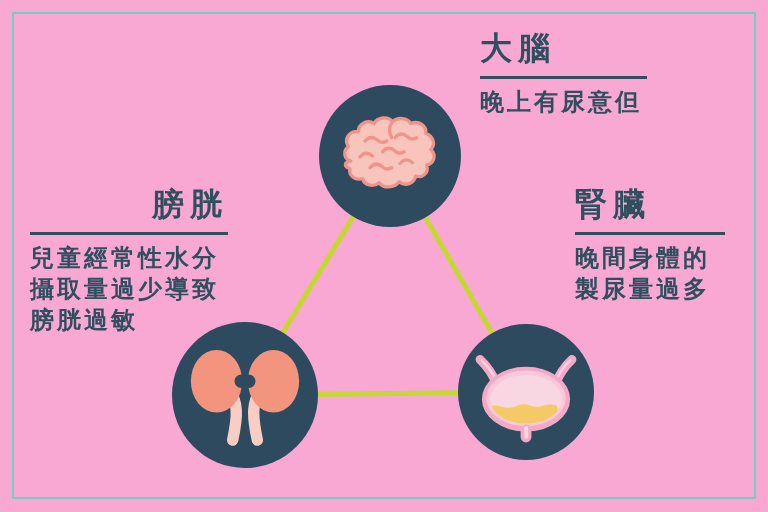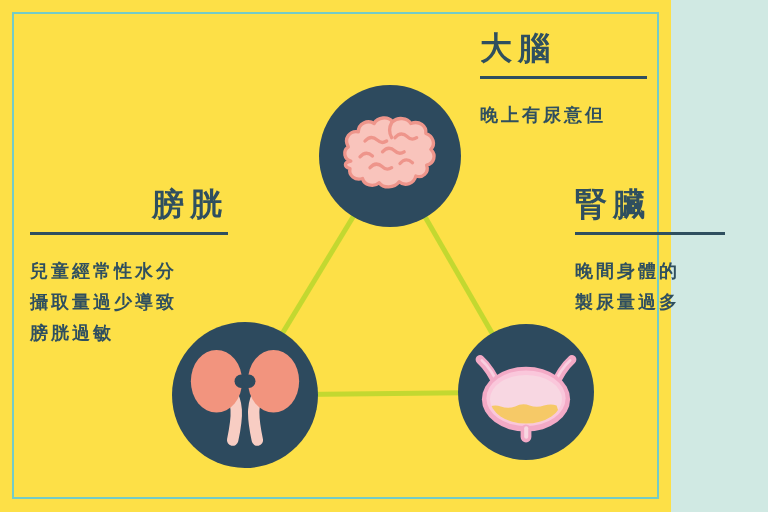--- a/index.html
+++ b/index.html
@@ -1,40 +1,40 @@
 <!DOCTYPE html>
 <html><head>
 <meta charset="utf-8">
 <style>
   html,body{margin:0;padding:0;}
   body{
     width:768px;height:512px;overflow:hidden;
     font-family:"Liberation Sans", sans-serif;
     background:#d0e9e3;
   }
-  .stage{position:relative;width:671px;height:512px;background:#fde047;}
+  .stage{position:relative;width:768px;height:512px;background:#f9a8d4;}
   .frame{
     position:absolute;left:12px;top:12px;right:12px;bottom:13px;
     border:2.5px solid #74ccc6;pointer-events:none;z-index:0;
   }
   .connectors{position:absolute;left:0;top:0;width:768px;height:512px;z-index:1;}
   .circle{
     position:absolute;border-radius:50%;background:#2d4a5e;z-index:2;
     display:flex;align-items:center;justify-content:center;
   }
   .circle-brain  {left:319px;top:85px; width:142px;height:142px;}
   .circle-kidneys{left:172px;top:322px;width:146px;height:146px;}
   .circle-bladder{left:458px;top:324px;width:136px;height:136px;}
   .label{position:absolute;z-index:3;color:#2f4f5f;}
   .label .title{
     font-size:32px;font-weight:bold;line-height:40px;letter-spacing:6px;
     white-space:nowrap;
   }
   .label .rule{height:3px;background:#2f4f5f;margin-top:8px;}
-  .label .body{margin-top:21px;font-size:18px;font-weight:bold;line-height:31px;letter-spacing:3px;white-space:nowrap;}
+  .label .body{margin-top:7px;font-size:24px;font-weight:bold;line-height:31px;letter-spacing:3px;white-space:nowrap;}
   .label-brain  {left:480px;top:28px;width:180px;}
   .label-brain .rule{width:167px;}
   .label-bladder{left:30px;top:184px;width:198px;}
   .label-bladder .title{text-align:right;}
   .label-bladder .rule{width:198px;}
   .label-kidney {left:575px;top:184px;width:165px;}
   .label-kidney .rule{width:150px;}
 </style>
 </head>
 <body>

